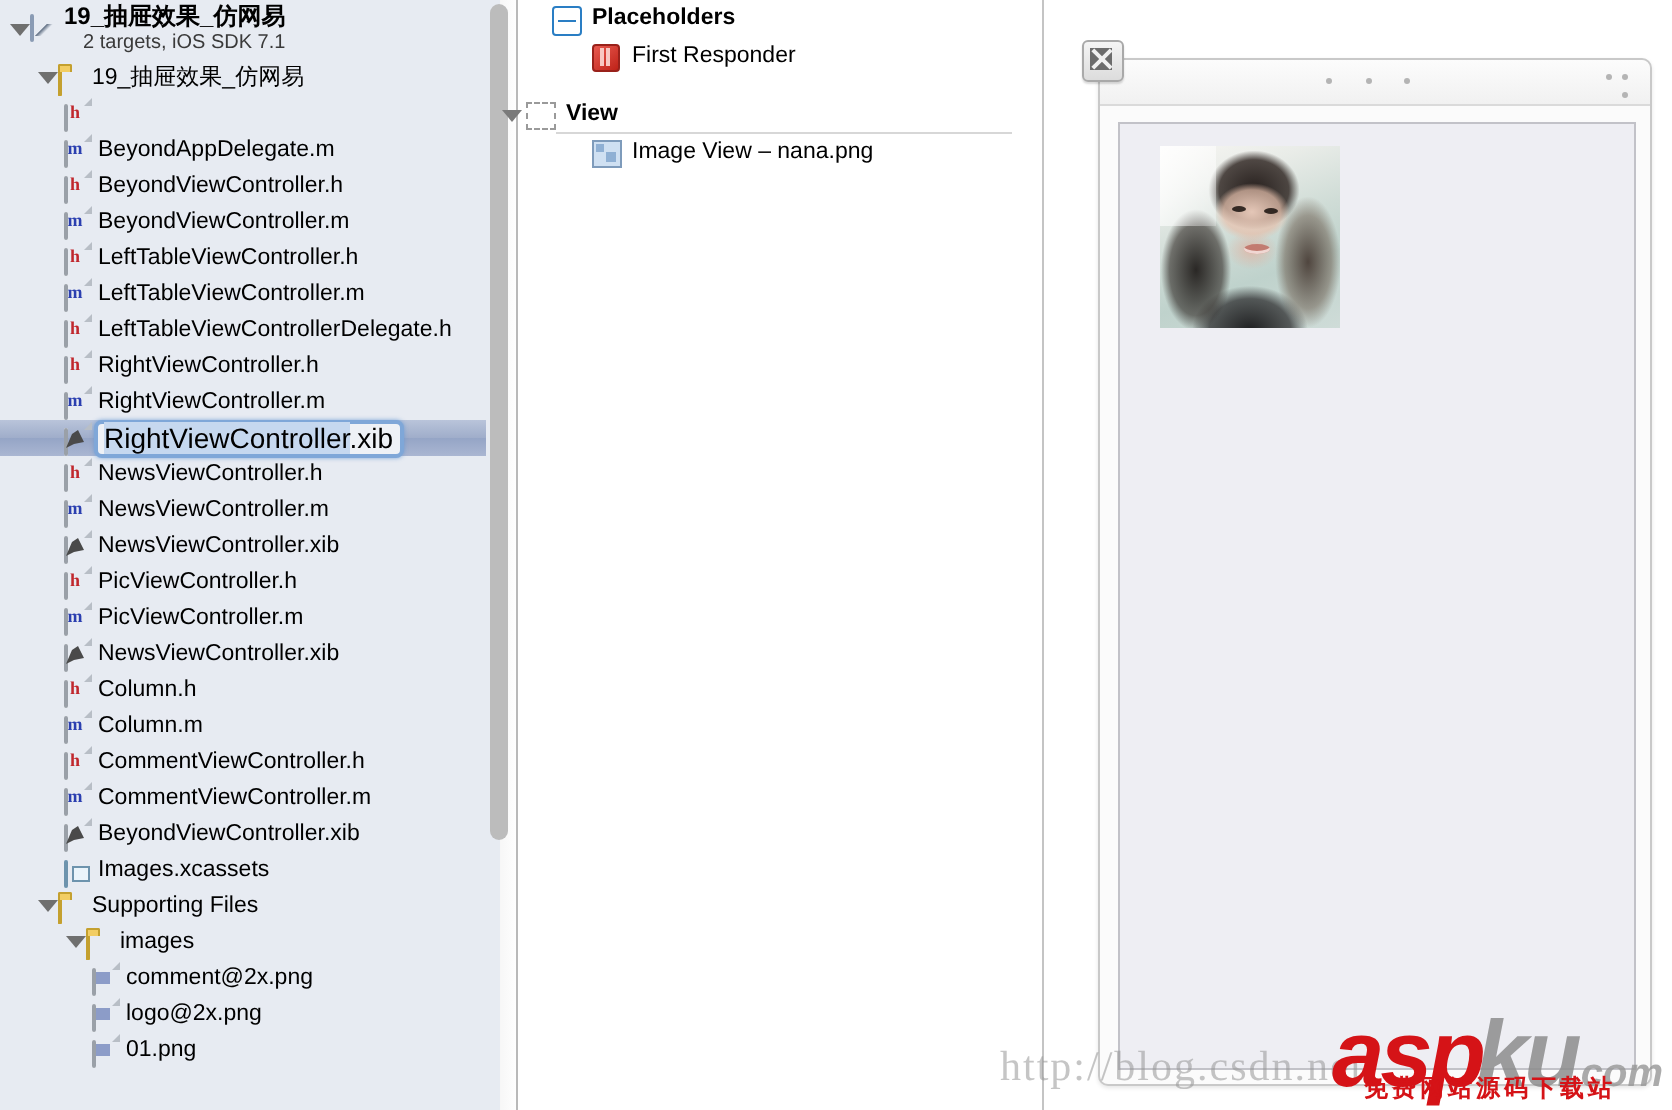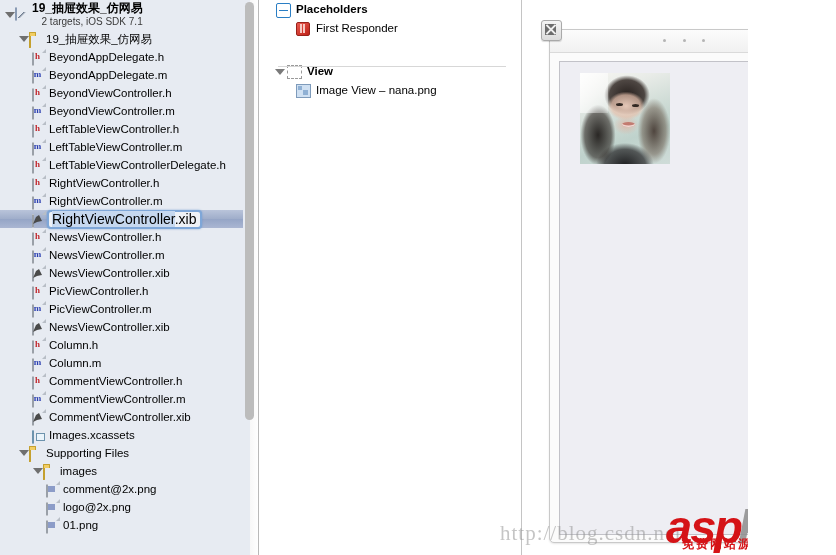--- a/index.html
+++ b/index.html
@@ -3,21 +3,21 @@
 <meta charset="utf-8">
 <style>
   html,body{margin:0;padding:0;}
   body{
     width:836px;height:555px;overflow:hidden;
     font-family:"Liberation Sans","DejaVu Sans",sans-serif;
     font-size:11px;
     background:#ffffff;
     -webkit-font-smoothing:antialiased;
   }
-  #app{position:relative;width:748px;height:555px;overflow:hidden;}
+  #app{position:relative;width:836px;height:555px;overflow:hidden;}
 
   
   #navigator{
     position:absolute;left:0;top:0;width:259px;height:555px;
     background:#e7ebf2;
     overflow:hidden;
   }
   #navigator .navlist{position:absolute;left:0;top:0;width:243px;}
   .nav-row{
     position:relative;height:18px;line-height:18px;
@@ -335,21 +335,20 @@
         </div>
         <div class="nav-row">
           <span style="display: inline-block; width: 14px; min-width: 14px;"></span>
           <span class="twisty open"></span>
           <span class="icon"><span class="ic-folder"></span></span>
           <span class="nav-label">19_抽屉效果_仿网易</span>
         </div>
         <div class="nav-row">
           <span style="display: inline-block; width: 28px; min-width: 28px;"></span>
           <span class="icon ic-h"><span class="ic-file"><span class="ic-letter">h</span></span></span>
-          <span class="nav-label">BeyondAppDelegate.h</span>
         </div>
         <div class="nav-row">
           <span style="display: inline-block; width: 28px; min-width: 28px;"></span>
           <span class="icon ic-m"><span class="ic-file"><span class="ic-letter">m</span></span></span>
           <span class="nav-label">BeyondAppDelegate.m</span>
         </div>
         <div class="nav-row">
           <span style="display: inline-block; width: 28px; min-width: 28px;"></span>
           <span class="icon ic-h"><span class="ic-file"><span class="ic-letter">h</span></span></span>
           <span class="nav-label">BeyondViewController.h</span>
@@ -443,21 +442,21 @@
         <div class="nav-row">
           <span style="display: inline-block; width: 28px; min-width: 28px;"></span>
           <span class="icon ic-m"><span class="ic-file"><span class="ic-letter">m</span></span></span>
           <span class="nav-label">CommentViewController.m</span>
         </div>
         <div class="nav-row">
           <span style="display: inline-block; width: 28px; min-width: 28px;"></span>
           <span class="icon ic-xib"><span class="ic-file"><svg width="9" height="9" style="position:absolute;left:1px;top:3px">
                 <polygon points="0,9 3,2 6,0 9,6 4,7" fill="#4a4a4a"></polygon>
               </svg></span></span>
-          <span class="nav-label">CommentViewController.xib</span>
+          <span class="nav-label">BeyondViewController.xib</span>
         </div>
         <div class="nav-row">
           <span style="display: inline-block; width: 28px; min-width: 28px;"></span>
           <span class="icon"><span class="ic-assets"></span></span>
           <span class="nav-label">Images.xcassets</span>
         </div>
         <div class="nav-row">
           <span style="display: inline-block; width: 14px; min-width: 14px;"></span>
           <span class="twisty open"></span>
           <span class="icon"><span class="ic-folder"></span></span>
@@ -499,21 +498,21 @@
             <span class="oi-cube" style="position: absolute; left: 0px; top: 1px;"></span>
           </span>
           <span class="out-label bold">Placeholders</span>
         </div>
         <div class="out-row" style="padding-left: 36px;">
           <span class="oi">
             <span class="oi-resp" style="position: absolute; left: 0px; top: 1px;"></span>
           </span>
           <span class="out-label">First Responder</span>
         </div>
-        <div class="out-row" style="padding-left: 28px; margin-top: 24px;">
+        <div class="out-row" style="padding-left: 4px; margin-top: 10px;">
           <span class="out-twisty open" style="margin-left: -14px;"></span>
           <span class="oi">
             <span class="oi-view" style="position: absolute; left: 0px; top: 1px;"></span>
           </span>
           <span class="out-label bold">View</span>
         </div>
         <div class="out-row" style="padding-left: 36px;">
           <span class="oi">
             <span class="oi-img" style="position: absolute; left: 0px; top: 1px;"></span>
           </span>

